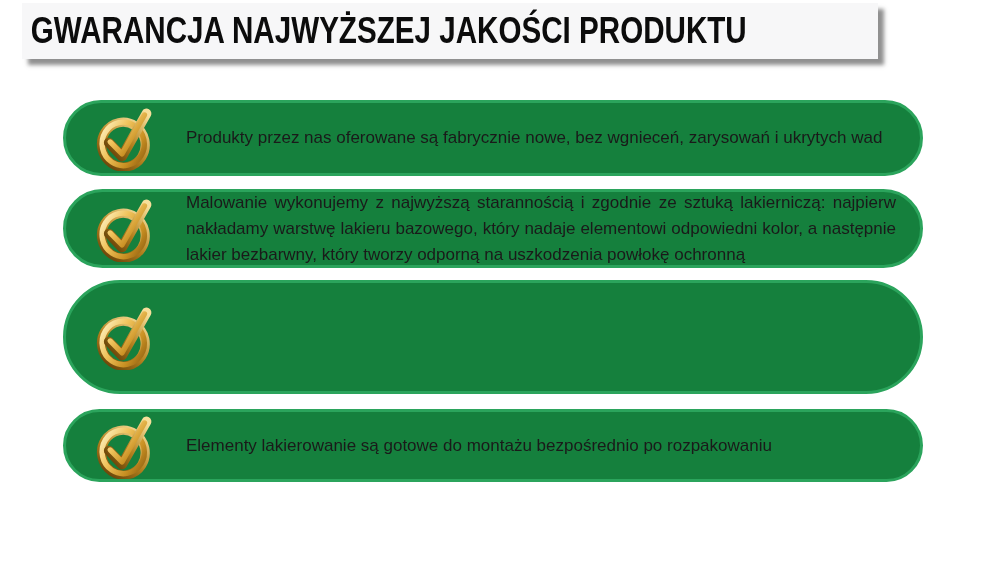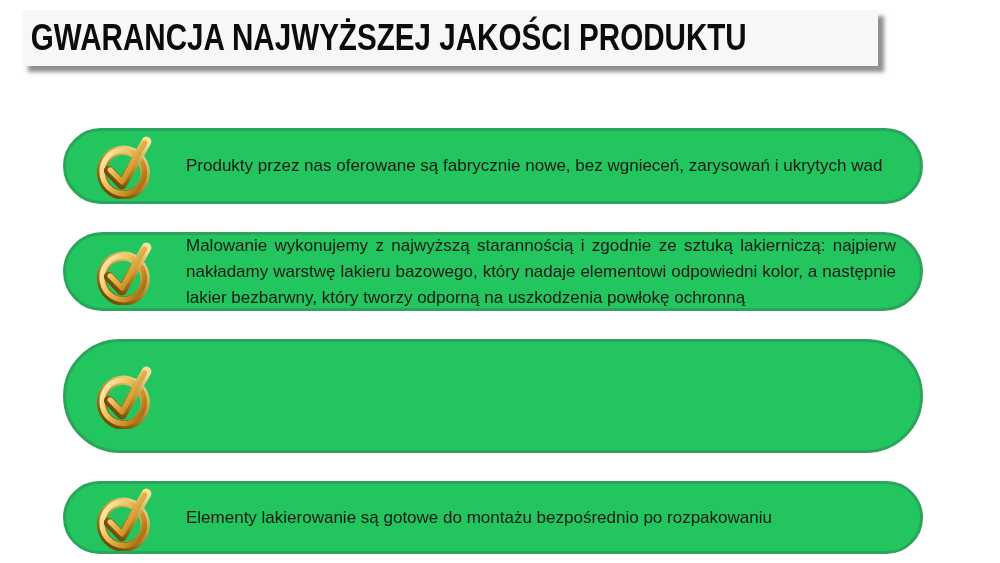--- a/index.html
+++ b/index.html
@@ -10,21 +10,21 @@
     background: #ffffff;
     font-family: "Liberation Sans", sans-serif;
     overflow: hidden;
     --accent: #2BA45C;
   }
 
   
   .title-box {
     position: absolute;
     left: 22px;
-    top: 10px;
+    top: 3px;
     width: 856px;
     height: 56px;
     background: #f7f7f8;
     box-shadow: 6px 6px 4px rgba(125,125,125,0.85);
     display: flex;
     align-items: center;
   }
   .title-text {
     font-size: 37px;
     font-weight: bold;
@@ -40,24 +40,23 @@
     position: absolute;
     left: 63px;
     top: 100px;
     width: 860px;
   }
   .pill {
     box-sizing: border-box;
     width: 860px;
     border: 3px solid var(--accent);
     border-radius: 999px;
-    background: #22c55e;
+    background: #15803d;
     display: flex;
     align-items: center;
-    margin-top: 28px;
   }
   .pill:nth-child(1) { height: 76px; margin-bottom: 13px; }
   .pill:nth-child(2) { height: 79px; margin-bottom: 12px; }
   .pill:nth-child(3) { height: 114px; margin-bottom: 15px; }
   .pill:nth-child(4) { height: 73px; margin-bottom: 18px; }
   .pill:nth-child(5) { height: 74px; align-items: flex-end; }
 
   .icon-wrap {
     flex: 0 0 auto;
     width: 68px;

